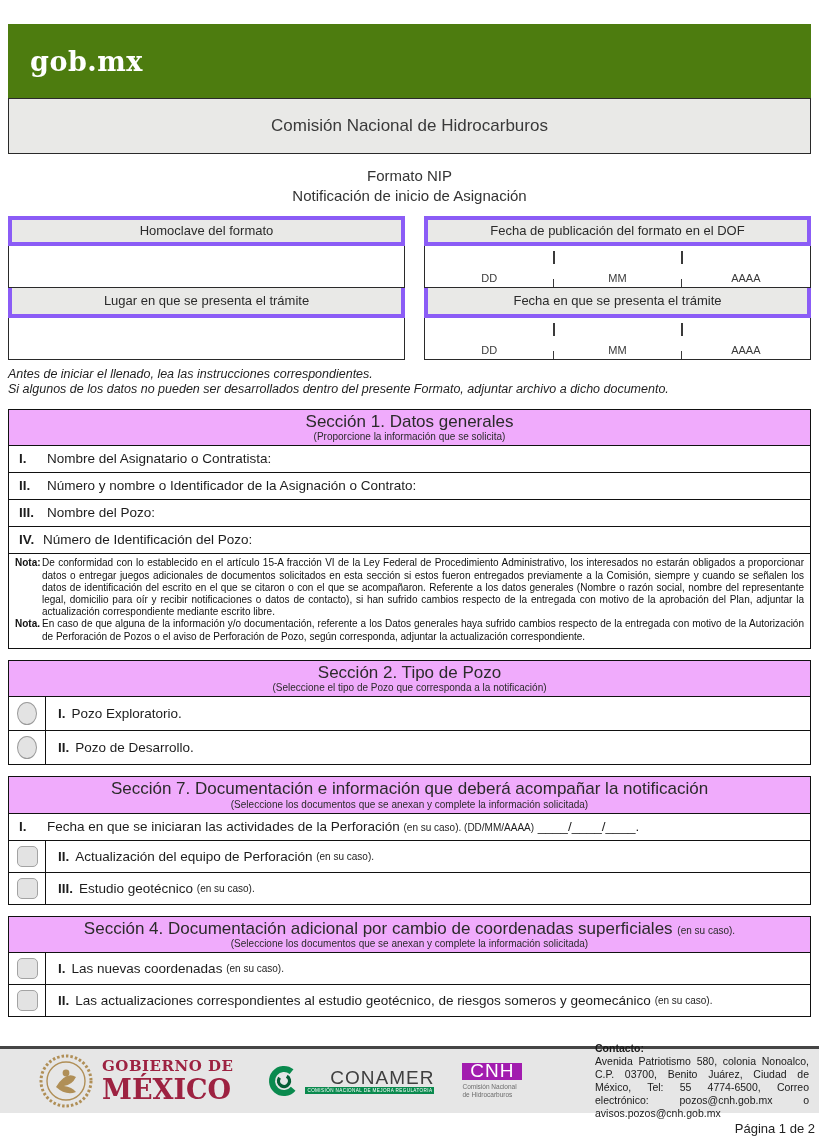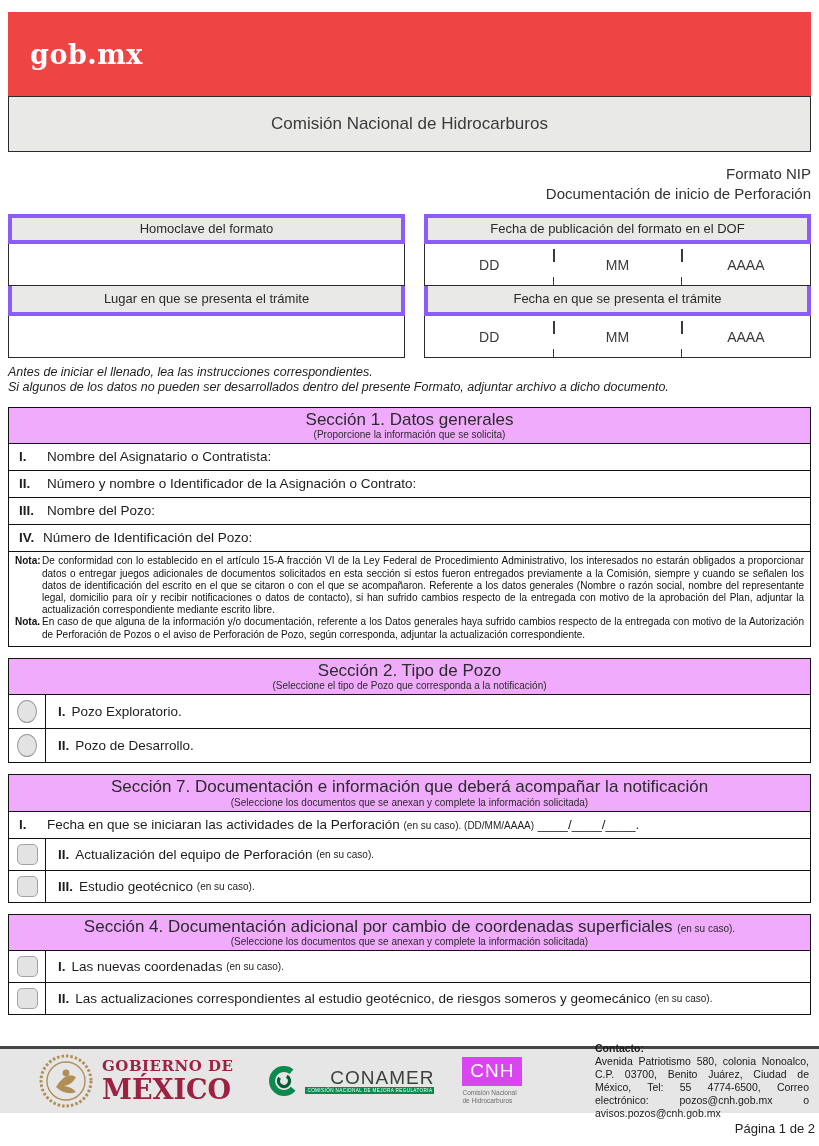--- a/index.html
+++ b/index.html
@@ -1,37 +1,37 @@
 <!DOCTYPE html>
 <html><head>
 <meta charset="utf-8">
 <style>
   * { margin:0; padding:0; box-sizing:border-box; }
   html,body { width:819px; height:1146px; background:#fff; font-family:"Liberation Sans", sans-serif; color:#222; }
   .page { position:relative; width:819px; height:1146px; overflow:hidden; background:#fff; }
   .inner { margin:0 8px; }
 
   
-  .gobmx-bar { margin-top:12px; height:84px; background:#ef4444; display:flex; align-items:center; }
+  .gobmx-bar { margin-top:24px; height:74px; background:#4d7c0f; display:flex; align-items:center; }
   .gobmx-logo { color:#fff; font-family:"DejaVu Serif", serif; font-weight:bold; font-size:27px; padding-left:22px; letter-spacing:0.5px; }
 
   .agency-band { height:56px; background:#e9e9e7; border:1px solid #2a2a2a; display:flex; align-items:center; justify-content:center; }
   .agency-band span { font-size:17px; color:#3a3a3a; }
 
-  .form-title { margin-top:12px; text-align:right; font-size:15px; color:#333; line-height:1.32; }
+  .form-title { margin-top:12px; text-align:center; font-size:15px; color:#333; line-height:1.32; }
 
   
   .info-grid { margin-top:10px; display:flex; gap:19px; }
   .info-col-left { width:397px; }
   .info-col-right { width:387px; }
   .cell-header { background:#e9e9e7; border:4px solid #8b5cf6; height:30px; display:flex; align-items:center; justify-content:center; font-size:13px; color:#2b2b2b; }
   .cell-header.second { border-top:none; }
   .cell-blank { border:1px solid #2a2a2a; border-top:none; height:42px; background:#fff; }
   .date-cell { position:relative; border:1px solid #2a2a2a; border-top:none; height:42px; background:#fff; display:flex; }
-  .date-col { flex:1; display:flex; align-items:flex-end; justify-content:center; padding-bottom:12px; font-size:14px; color:#3a3a3a;text-align:center; }
+  .date-col { flex:1; display:flex; align-items:flex-end; justify-content:center; padding-bottom:3px; font-size:11px; color:#3a3a3a;text-align:center; }
   .date-cell .sep-top { position:absolute; top:5px; width:1.5px; height:13px; background:#3a3a3a; }
   .date-cell .sep-top.p1 { left:33.3%; }
   .date-cell .sep-top.p2 { left:66.6%; }
   .date-cell .sep-bot { position:absolute; bottom:0; width:1px; height:8px; background:#3a3a3a; }
   .date-cell .sep-bot.p1 { left:33.3%; }
   .date-cell .sep-bot.p2 { left:66.6%; }
 
   .instructions { margin-top:7px; font-style:italic; font-size:12.5px; color:#1f1f1f; line-height:1.25; }
 
   
@@ -65,21 +65,21 @@
   .footer { position:absolute; left:0; top:1046px; width:819px; height:67px; background:#e6e6e6; border-top:3px solid #454545; display:flex; align-items:center; }
   .mx-logo { display:flex; align-items:center; margin-left:38px; }
   .mx-text { margin-left:8px; font-family:"DejaVu Serif", serif; font-weight:bold; color:#9d2241; line-height:1; }
   .mx-text .l1 { font-size:15px; letter-spacing:0.5px; }
   .mx-text .l2 { font-size:27px; margin-top:2px; }
   .conamer { display:flex; align-items:center; margin-left:34px;text-align:right; }
   .conamer-text { margin-left:4px; }
   .conamer-name { font-size:19px; color:#3f3f3f; letter-spacing:1px; line-height:1; }
   .conamer-sub { font-size:4.6px; color:#fff; background:#0a8a4e; padding:1px 2px; letter-spacing:0.4px; }
   .cnh { margin-left:28px; text-align:left; }
-  .cnh-box { width:60px; height:29px; background:#d946ef; color:#fff; display:flex; align-items:center; justify-content:center; font-size:19px; letter-spacing:1px; }
+  .cnh-box { width:60px; height:17px; background:#a21caf; color:#fff; display:flex; align-items:center; justify-content:center; font-size:19px; letter-spacing:1px; }
   .cnh-sub { margin-top:3px; font-size:6.5px; color:#6d6d6d; line-height:1.3; }
   .contact { margin-left:auto; width:214px; margin-right:10px; font-size:10.5px; line-height:1.25; color:#1a1a1a; }
   .contact .lbl { font-weight:bold; }
   .contact .txt { text-align:justify; }
   .page-num { position:absolute; right:4px; top:1121px; font-size:13px; color:#222; }
 </style>
 </head>
 <body>
 
 <div class="page">
@@ -88,21 +88,21 @@
     <div class="gobmx-bar">
       <div class="gobmx-logo">gob.mx</div>
     </div>
 
     <div class="agency-band">
       <span>Comisión Nacional de Hidrocarburos</span>
     </div>
 
     <div class="form-title">
       <div>Formato NIP</div>
-      <div>Documentación de inicio de Perforación</div>
+      <div>Notificación de inicio de Asignación</div>
     </div>
 
     <div class="info-grid">
       <div class="info-col-left">
         <div class="cell-header">
           <span>Homoclave del formato</span>
         </div>
         <div class="cell-blank"></div>
         <div class="cell-header second">
           <span>Lugar en que se presenta el trámite</span>

